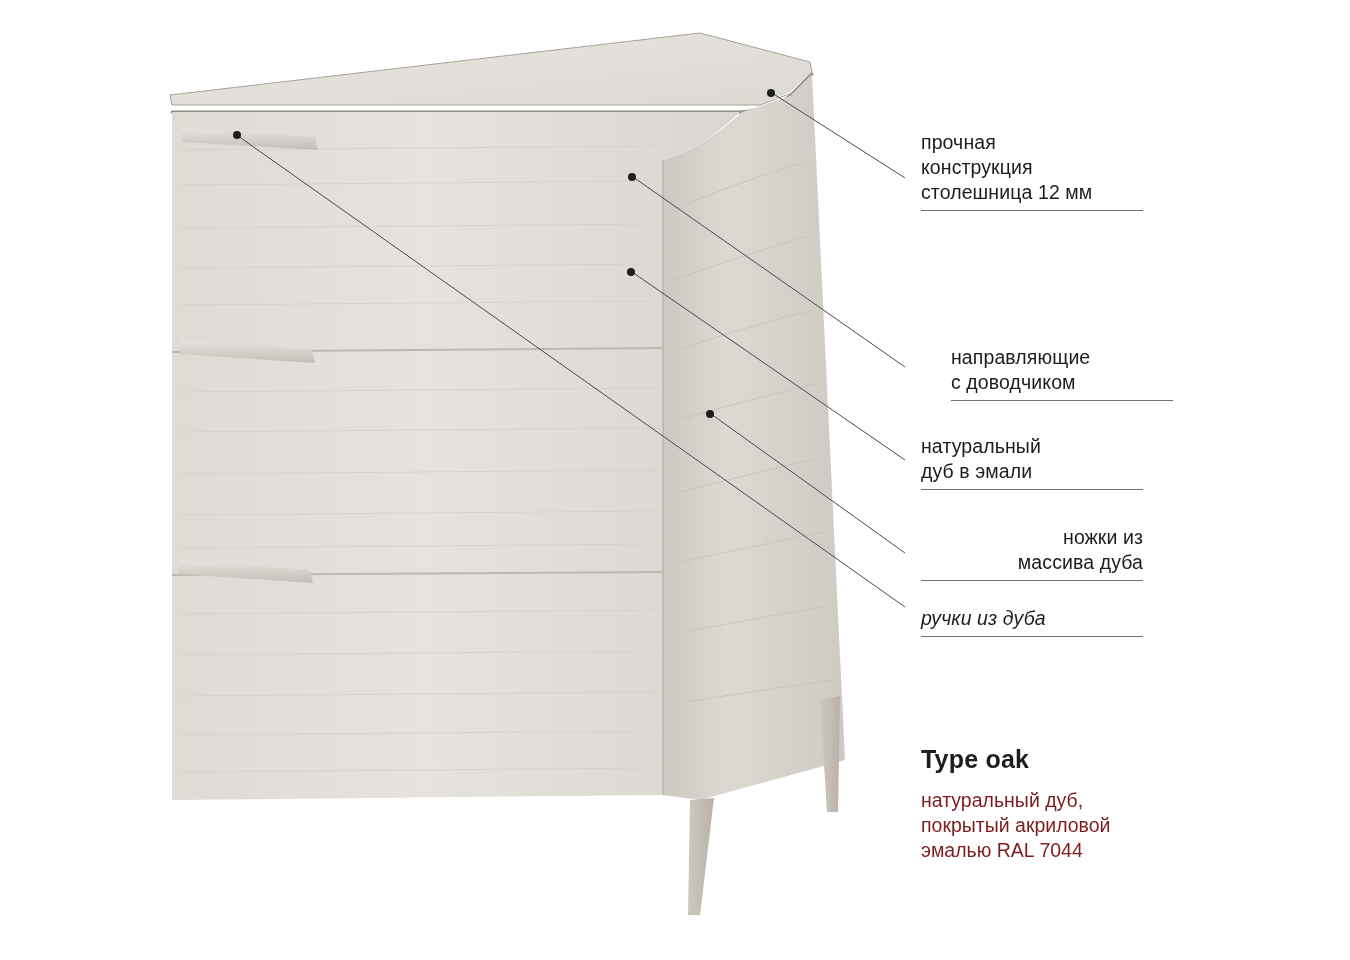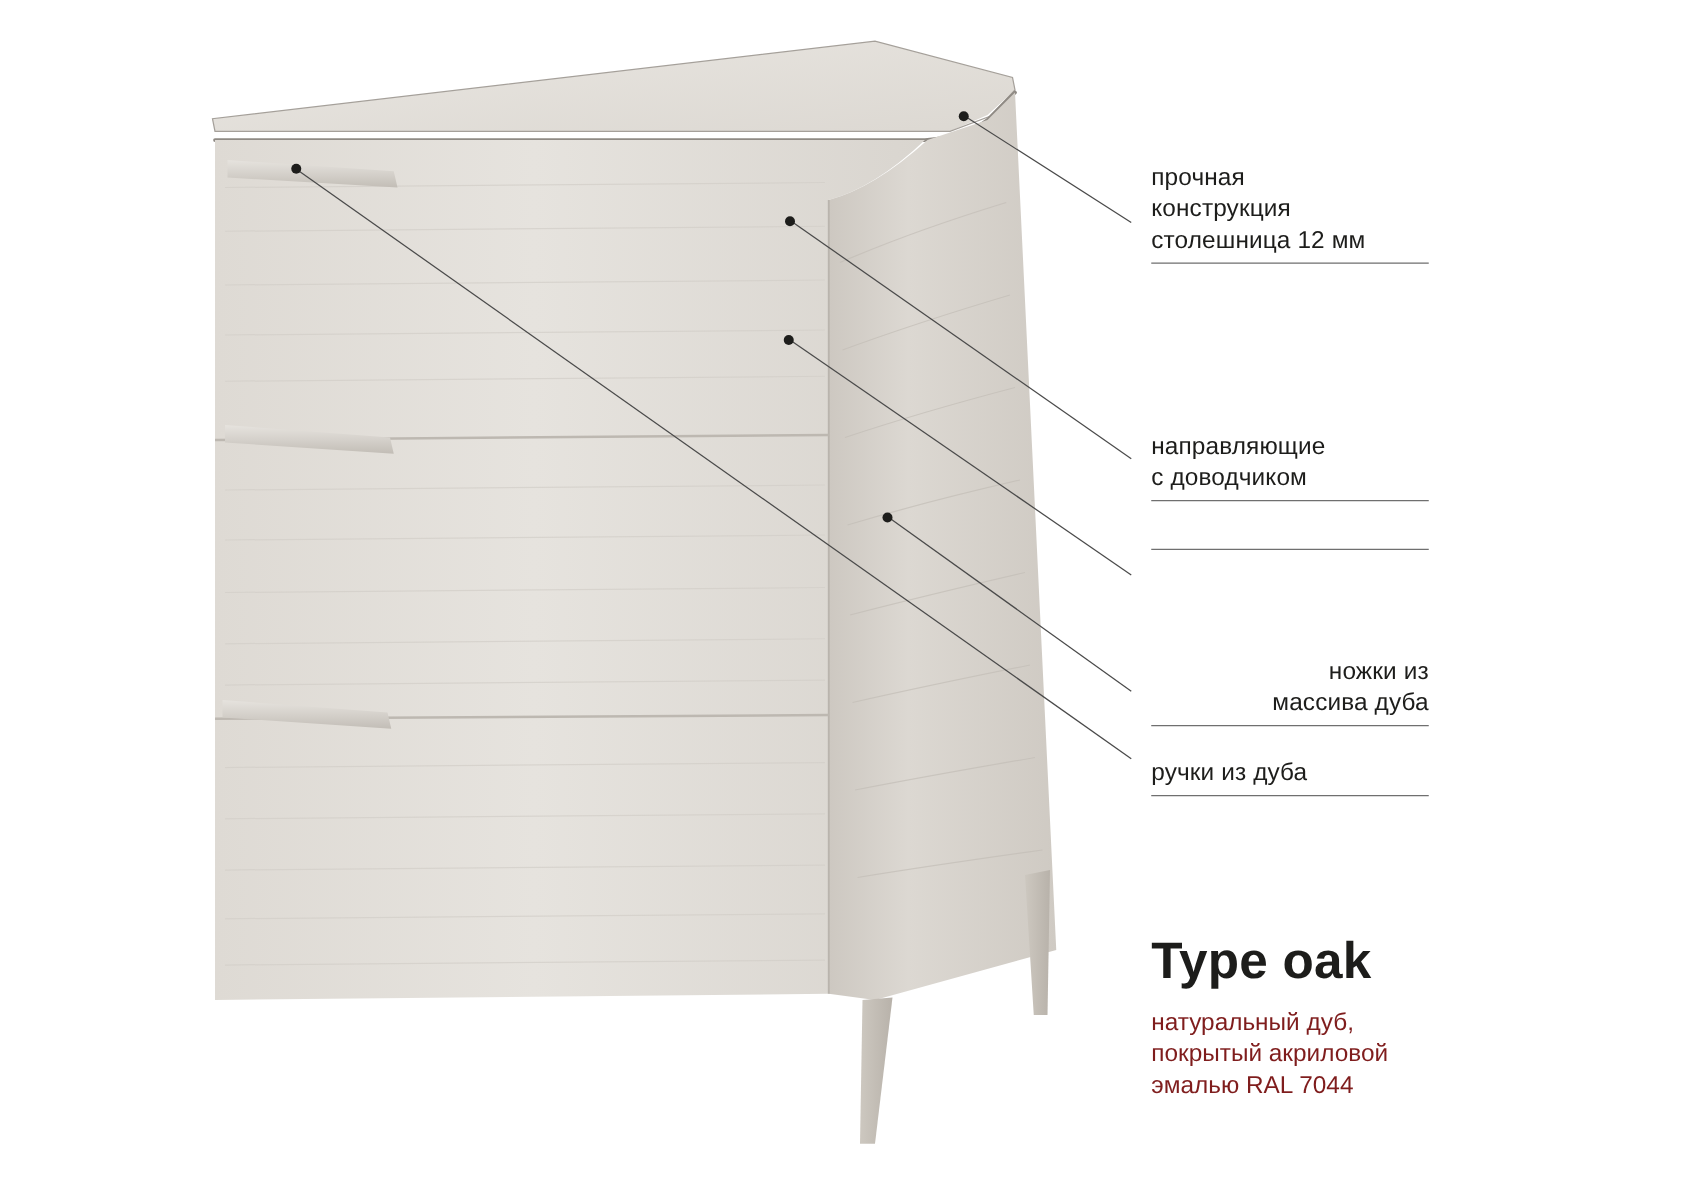--- a/index.html
+++ b/index.html
@@ -43,21 +43,21 @@
   }
 
   
   #brand {
     position: absolute;
     left: 921px;
     top: 745px;
     width: 330px;
   }
   #brand .brand-title {
-    font-size: 41px;
+    font-size: 25px;
     font-weight: bold;
     color: #1d1d1b;
     letter-spacing: .2px;
     margin: 0 0 14px 0;
   }
   #brand .brand-desc {
     font-size: 19.5px;
     line-height: 25px;
     color: #7f1d1d;
     white-space: pre-line;
@@ -166,37 +166,39 @@
     </g>
   </svg>
 
   <div class="callout" style="left:921px; top:105px; width:222px;">
     <span>прочная
 конструкция
 столешница 12 мм</span>
     <span class="rule"></span>
   </div>
 
-  <div class="callout" style="left:921px; top:320px; width:222px;">
+  <div class="callout" style="left:951px; top:320px; width:222px;">
     <span>направляющие
 с доводчиком</span>
     <span class="rule"></span>
   </div>
 
   <div class="callout" style="left:921px; top:409px; width:222px;">
+    <span>натуральный
+дуб в эмали</span>
     <span class="rule"></span>
   </div>
 
   <div class="callout" style="left:921px; top:500px; width:222px;text-align:right;">
     <span>ножки из
 массива дуба</span>
     <span class="rule"></span>
   </div>
 
-  <div class="callout" style="left:921px; top:581px; width:222px;">
+  <div class="callout" style="left:921px; top:581px; width:222px;font-style:italic;">
     <span>ручки из дуба</span>
     <span class="rule"></span>
   </div>
 
   <div id="brand">
     <div class="brand-title">Type oak</div>
     <div class="brand-desc">натуральный дуб,
 покрытый акриловой
 эмалью RAL 7044</div>
   </div>

